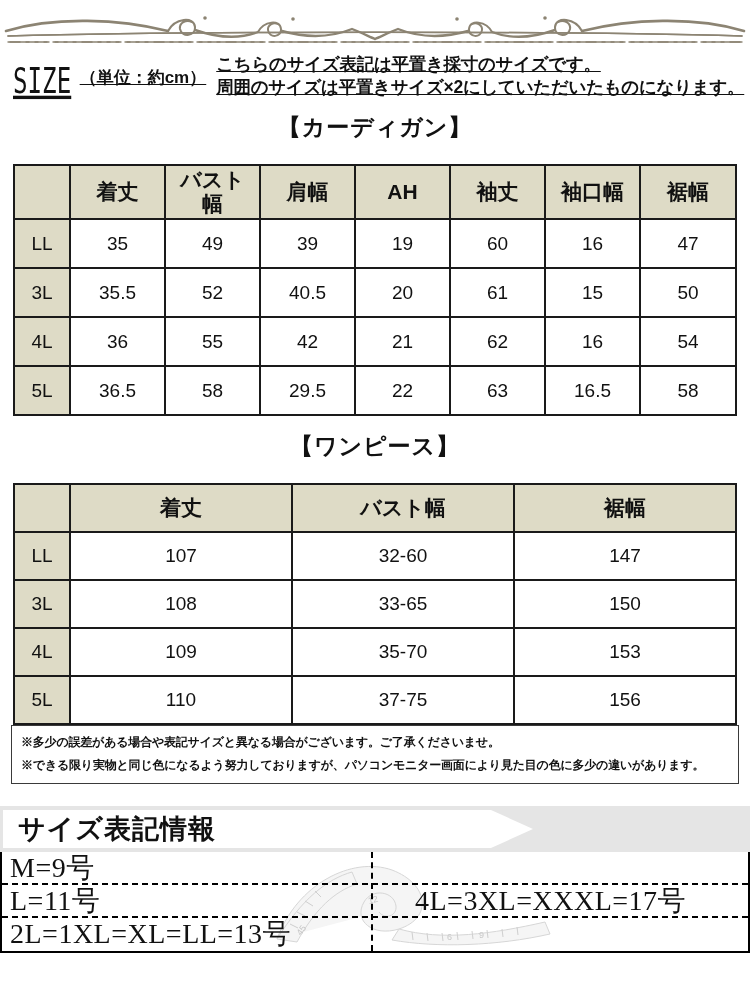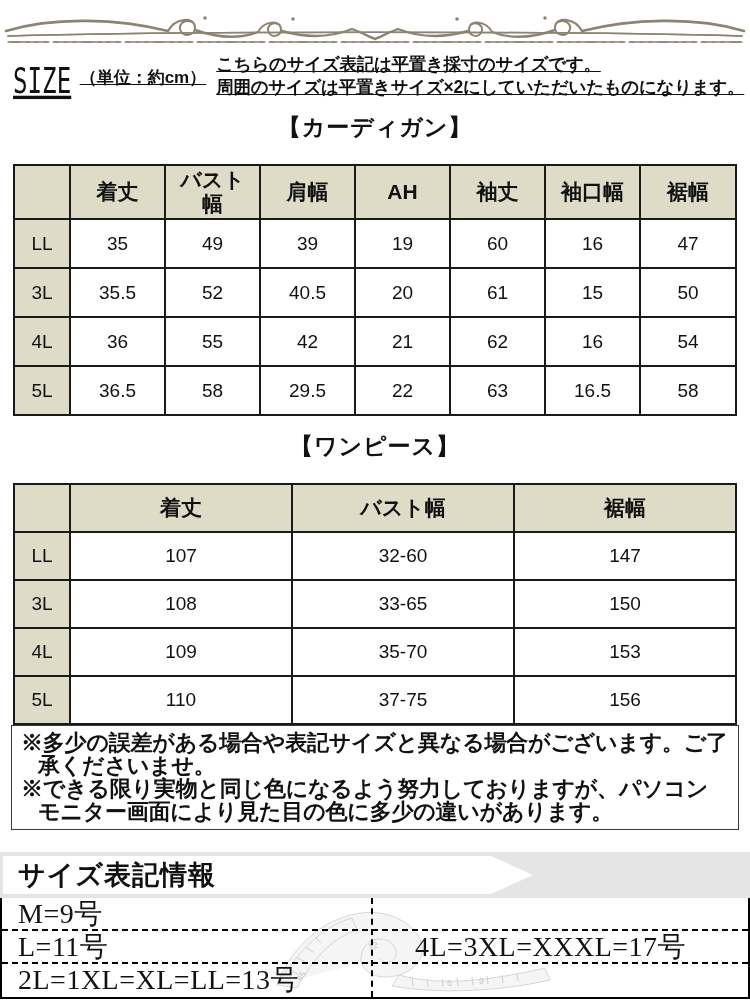--- a/index.html
+++ b/index.html
@@ -25,34 +25,34 @@
   .size-table th, .size-table td { border: 2px solid #1a1a1a; text-align: center; vertical-align: middle; padding: 0; }
   .size-table thead th { background: #dedbc6; font-size: 21px; font-weight: 700; line-height: 24px; white-space: pre-line; }
   .size-table tbody th { background: #dedbc6; font-weight: 400; }
   .size-table tbody th, .size-table td { font-size: 19px; font-weight: 400; background-clip: padding-box; }
   #cardigan-table thead tr { height: 54px; }
   #cardigan-table tbody tr { height: 49px; }
   #onepiece-table thead tr { height: 48px; }
   #onepiece-table tbody tr { height: 48px; }
 
   .notes { width: 728px; margin: 0 auto; border: 1px solid #3a3a3a; padding: 5px 10px 6px 9px; }
-  .note { font-size: 22px; font-weight: 700; line-height: 23px; padding-left: 17px; text-indent: -17px; letter-spacing: -0.2px; }
+  .note { font-size: 12px; font-weight: 700; line-height: 23px; padding-left: 17px; text-indent: -17px; letter-spacing: -0.2px; }
 
   
   .banner { position: relative; margin-top: 22px; height: 46px; background: #e5e5e5; }
   .banner-shape { position: absolute; left: 3px; top: 4px; bottom: 4px; width: 530px; background: #fff;
     clip-path: polygon(0 0, 488px 0, 100% 50%, 488px 100%, 0 100%); display: flex; align-items: center; }
   .banner-title { font-family: "Liberation Serif", serif; font-size: 27px; font-weight: 700; padding-left: 15px; letter-spacing: 1px; }
 
   
   .conv { position: relative; border-left: 2px solid #000; border-right: 2px solid #000; border-bottom: 2px solid #000; background: #fff; }
   .conv-row { display: flex; height: 33px; position: relative; z-index: 1; }
   .conv-row.dashed { border-bottom: 2px dashed #000; }
   .conv-cell { font-family: "Liberation Serif", serif; font-size: 28px; line-height: 32px; letter-spacing: 0.5px; white-space: nowrap; }
-  .conv-cell.left  { width: 370px; padding-left: 16px; }
+  .conv-cell.left  { width: 370px; padding-left: 8px; }
   .conv-cell.right { padding-left: 43px; }
   .conv-divider { position: absolute; left: 369px; top: 0; bottom: 0; width: 0; border-left: 2px dashed #000; z-index: 2; }
   .tape-svg { position: absolute; left: 255px; top: -8px; z-index: 0; }
 </style>
 </head>
 <body>
 
 <div class="page">
 
   <svg class="ornament" width="750" height="40" viewBox="0 0 750 40">

